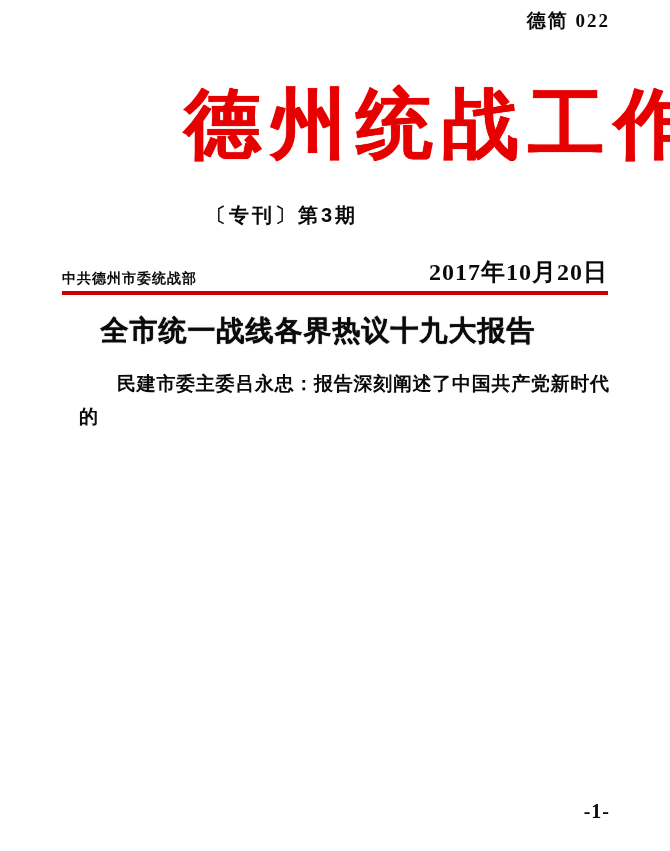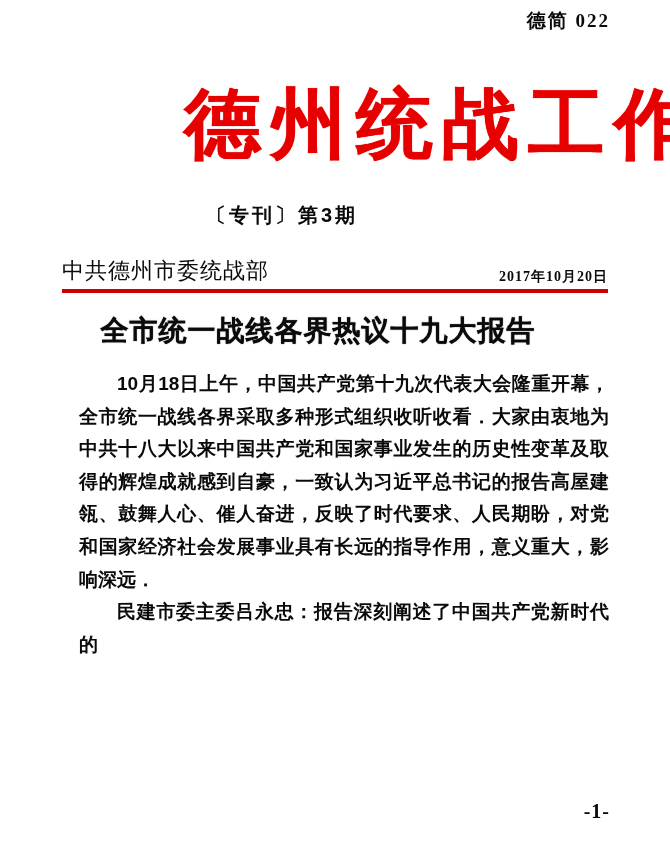--- a/index.html
+++ b/index.html
@@ -58,26 +58,26 @@
     top: 256px;
     left: 62px;
     width: 546px;
     display: flex;
     justify-content: space-between;
     align-items: flex-end;
     border-bottom: 4px solid #cc0000;
     padding-bottom: 3px;
   }
   .publisher {
-    font-size: 22px;
-    font-weight: normal;
+    font-size: 14px;
+    font-weight: bold;
     letter-spacing: 1px;
   }
   .pub-date {
-    font-size: 14px;
+    font-size: 24px;
     font-weight: bold;
     font-family: "Liberation Serif", "Liberation Sans", serif;
     letter-spacing: 1px;
     text-align: center;
   }
   .article-title {
     position: absolute;
     top: 312px;
     left: 0;
     width: 636px;
@@ -124,19 +124,18 @@
   <div class="issue-line">〔专刊〕第3期</div>
 
   <div class="pub-row">
     <span class="publisher">中共德州市委统战部</span>
     <span class="pub-date">2017年10月20日</span>
   </div>
 
   <div class="article-title">全市统一战线各界热议十九大报告</div>
 
   <div class="article-body">
-    <p>10月18日上午，中国共产党第十九次代表大会隆重开幕，全市统一战线各界采取多种形式组织收听收看．大家由衷地为中共十八大以来中国共产党和国家事业发生的历史性变革及取得的辉煌成就感到自豪，一致认为习近平总书记的报告高屋建瓴、鼓舞人心、催人奋进，反映了时代要求、人民期盼，对党和国家经济社会发展事业具有长远的指导作用，意义重大，影响深远．</p>
     <p>民建市委主委吕永忠：报告深刻阐述了中国共产党新时代的</p>
   </div>
 
   <div class="page-number">-1-</div>
 
 </div>
 
 </body></html>

